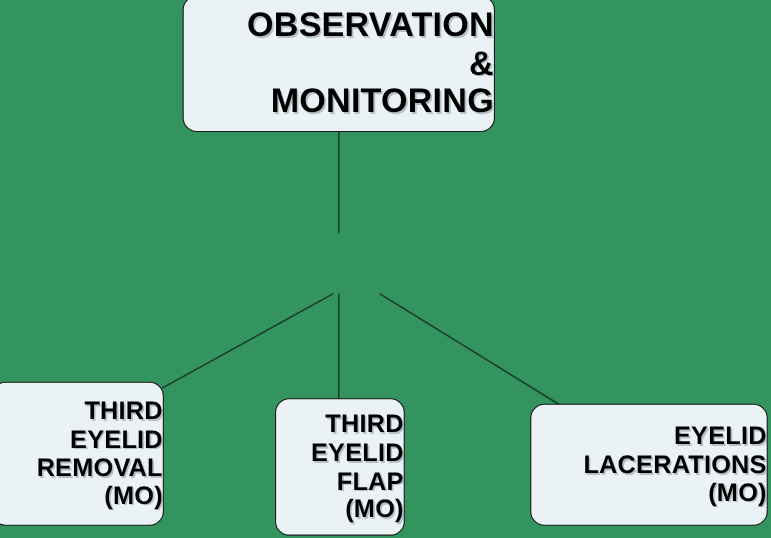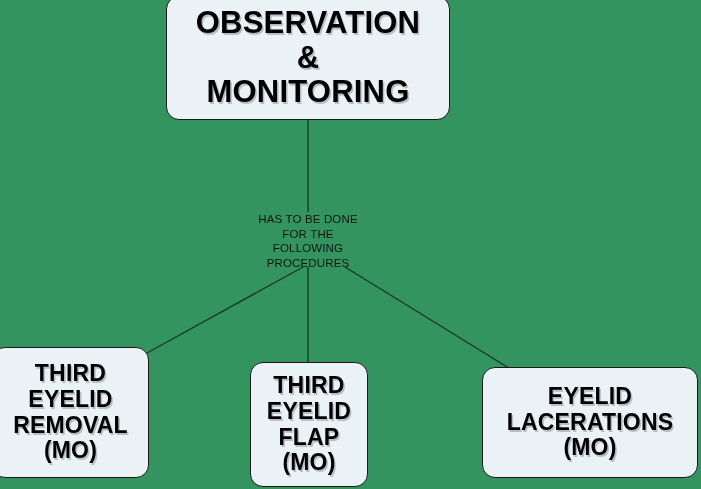--- a/index.html
+++ b/index.html
@@ -42,20 +42,21 @@
     font-weight: bold;
     letter-spacing: 0.2px;
     text-shadow: 1.5px 1.5px 0 rgba(140,150,155,0.55);
     line-height: 1.12;
     z-index: 3;
   }
   .node .label {
     display: block;
     width: 100%;
     white-space: pre-line;
+    text-align: right;
   }
 
   
   #node-root {
     left: 166px;
     top: -4px;
     width: 284px;
     height: 124px;
     font-size: 31px;
     border-radius: 13px;
@@ -121,24 +122,20 @@
 
     <line x1="345" y1="267" x2="512" y2="370" stroke="#1b3a28" stroke-width="1.4"></line>
   </svg>
 
   <div class="node" id="node-root">
     <span class="label">OBSERVATION
 &amp;
 MONITORING</span>
   </div>
 
-  <div id="edge-caption">HAS TO BE DONE
-FOR THE
-FOLLOWING
-PROCEDURES</div>
 
   <div class="node" id="node-third-eyelid-removal">
     <span class="label">THIRD
 EYELID
 REMOVAL
 (MO)</span>
   </div>
 
   <div class="node" id="node-third-eyelid-flap">
     <span class="label">THIRD

